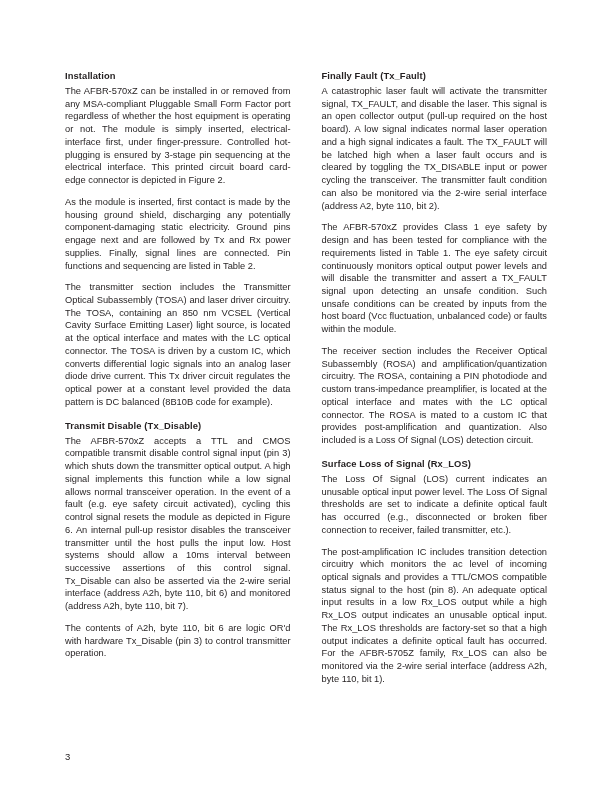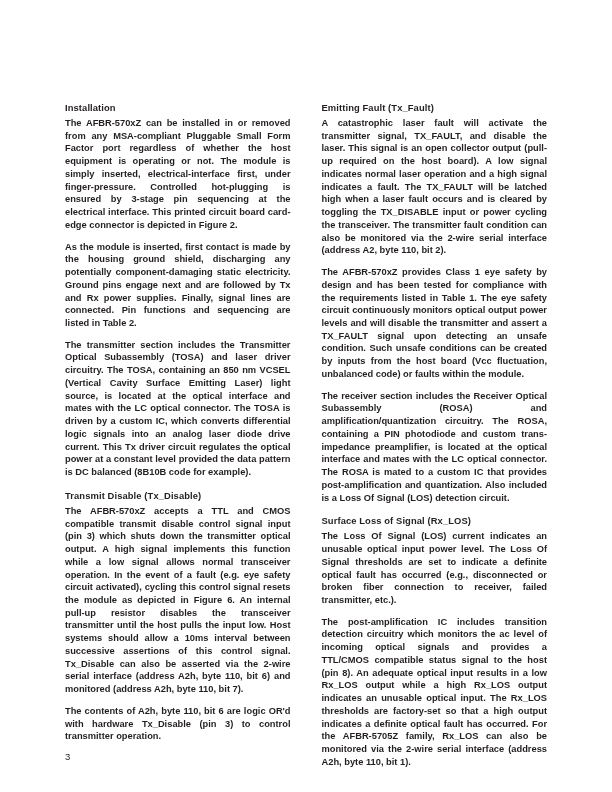--- a/index.html
+++ b/index.html
@@ -16,40 +16,38 @@
     color: #231f20;
     overflow: hidden;
   }
   .content {
     position: absolute;
     top: 70px;
     left: 65px;
     width: 482px;
     display: flex;
     gap: 31px;
-    margin-top: 32px;
   }
   .col {
     width: 232px;
   }
   .section h3 {
     font-size: 9.4px;
     font-weight: bold;
     margin: 11px 0 4px 0;
     letter-spacing: 0.1px;
   }
   .section:first-child h3 {
     margin-top: 0;
   }
   .section p {
     font-size: 9.3px;
     line-height: 1.37;
     margin: 0 0 9px 0;
     text-align: justify;
-    font-weight: bold;
   }
   .page-number {
     position: absolute;
     left: 65px;
     bottom: 30px;
     font-size: 9.5px;
     color: #231f20;
   }
 </style>
 </head>
@@ -69,21 +67,21 @@
       </div>
       <div class="section">
         <h3>Transmit Disable (Tx_Disable)</h3>
         <p>The AFBR-570xZ accepts a TTL and CMOS compatible transmit disable control signal input (pin 3) which shuts down the transmitter optical output. A high signal implements this function while a low signal allows normal transceiver operation. In the event of a fault (e.g. eye safety circuit activated), cycling this control signal resets the module as depicted in Figure 6. An internal pull-up resistor disables the transceiver transmitter until the host pulls the input low. Host systems should allow a 10ms interval between successive assertions of this control signal. Tx_Disable can also be asserted via the 2-wire serial interface (address A2h, byte 110, bit 6) and monitored (address A2h, byte 110, bit 7).</p>
         <p>The contents of A2h, byte 110, bit 6 are logic OR'd with hardware Tx_Disable (pin 3) to control transmitter operation.</p>
       </div>
     </div>
 
     <div class="col">
       <div class="section">
-        <h3>Emitting Fault (Tx_Fault)</h3>
+        <h3>Finally Fault (Tx_Fault)</h3>
         <p>A catastrophic laser fault will activate the transmitter signal, TX_FAULT, and disable the laser. This signal is an open collector output (pull-up required on the host board). A low signal indicates normal laser operation and a high signal indicates a fault. The TX_FAULT will be latched high when a laser fault occurs and is cleared by toggling the TX_DISABLE input or power cycling the transceiver. The transmitter fault condition can also be monitored via the 2-wire serial interface (address A2, byte 110, bit 2).</p>
       </div>
       <div class="section">
         <p>The AFBR-570xZ provides Class 1 eye safety by design and has been tested for compliance with the requirements listed in Table 1. The eye safety circuit continuously monitors optical output power levels and will disable the transmitter and assert a TX_FAULT signal upon detecting an unsafe condition. Such unsafe conditions can be created by inputs from the host board (Vcc fluctuation, unbalanced code) or faults within the module.</p>
       </div>
       <div class="section">
         <p>The receiver section includes the Receiver Optical Subassembly (ROSA) and amplification/quantization circuitry. The ROSA, containing a PIN photodiode and custom trans-impedance preamplifier, is located at the optical interface and mates with the LC optical connector. The ROSA is mated to a custom IC that provides post-amplification and quantization. Also included is a Loss Of Signal (LOS) detection circuit.</p>
       </div>
       <div class="section">
         <h3>Surface Loss of Signal (Rx_LOS)</h3>

